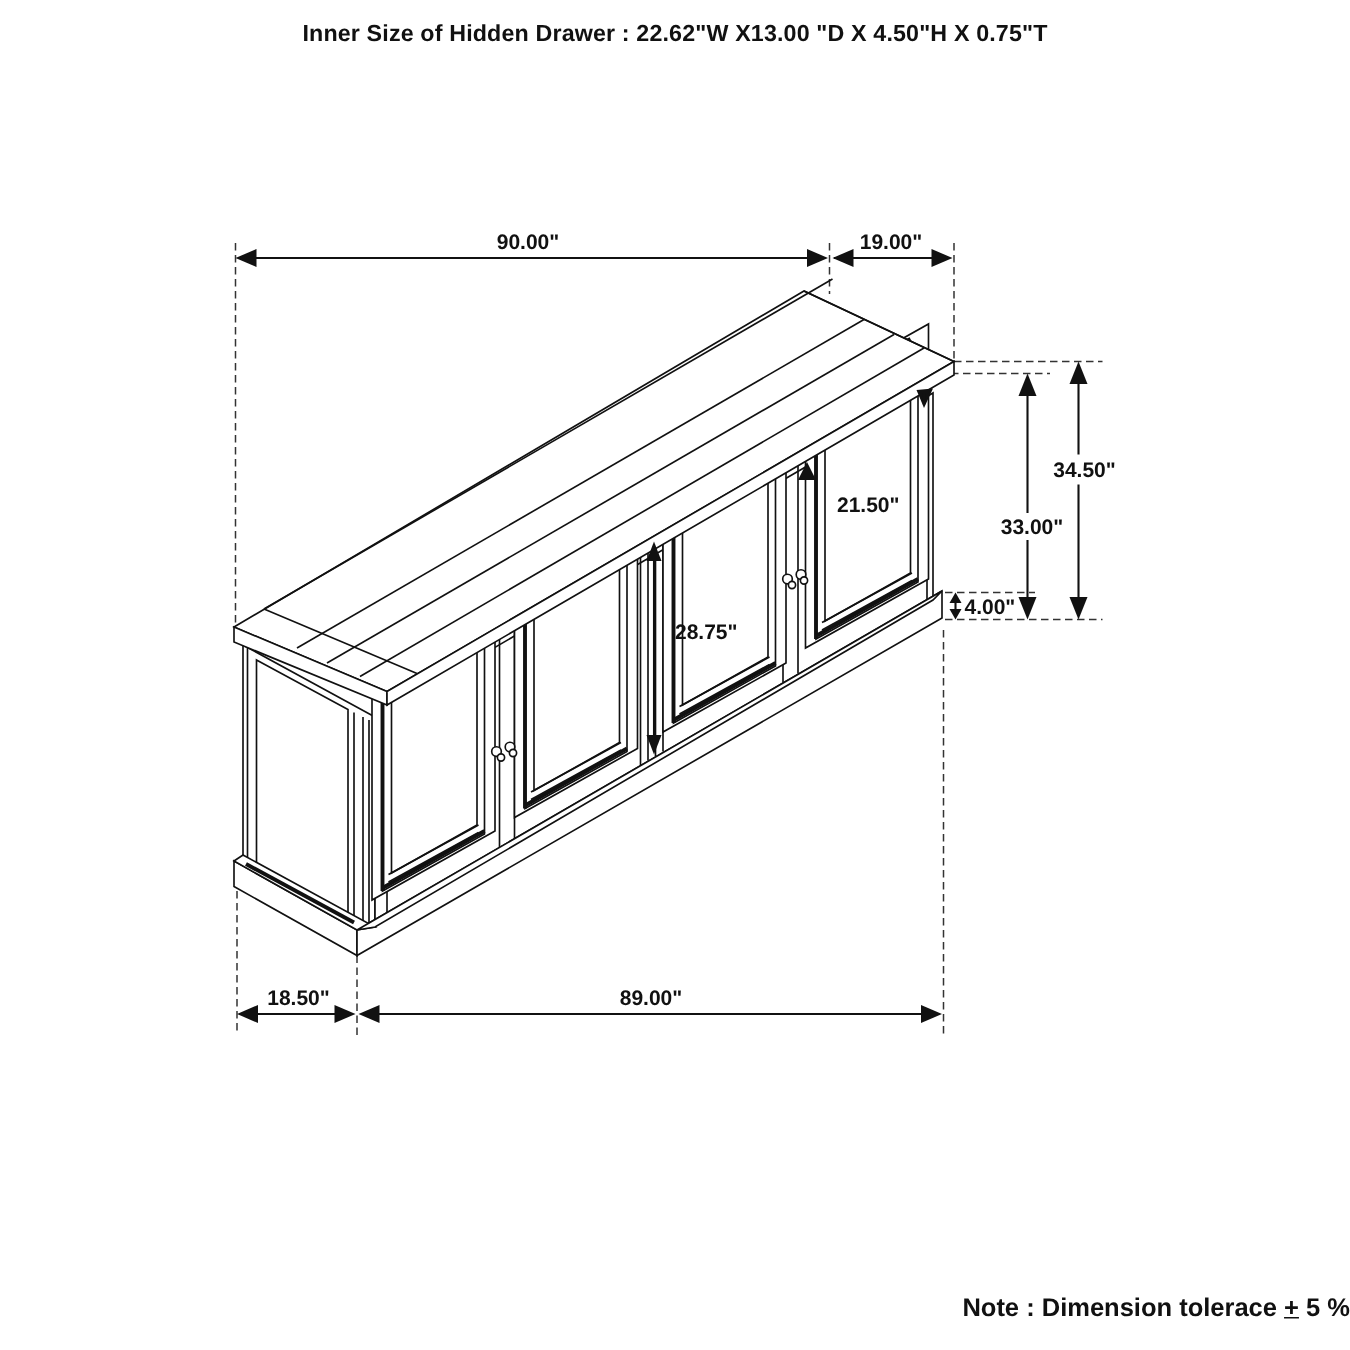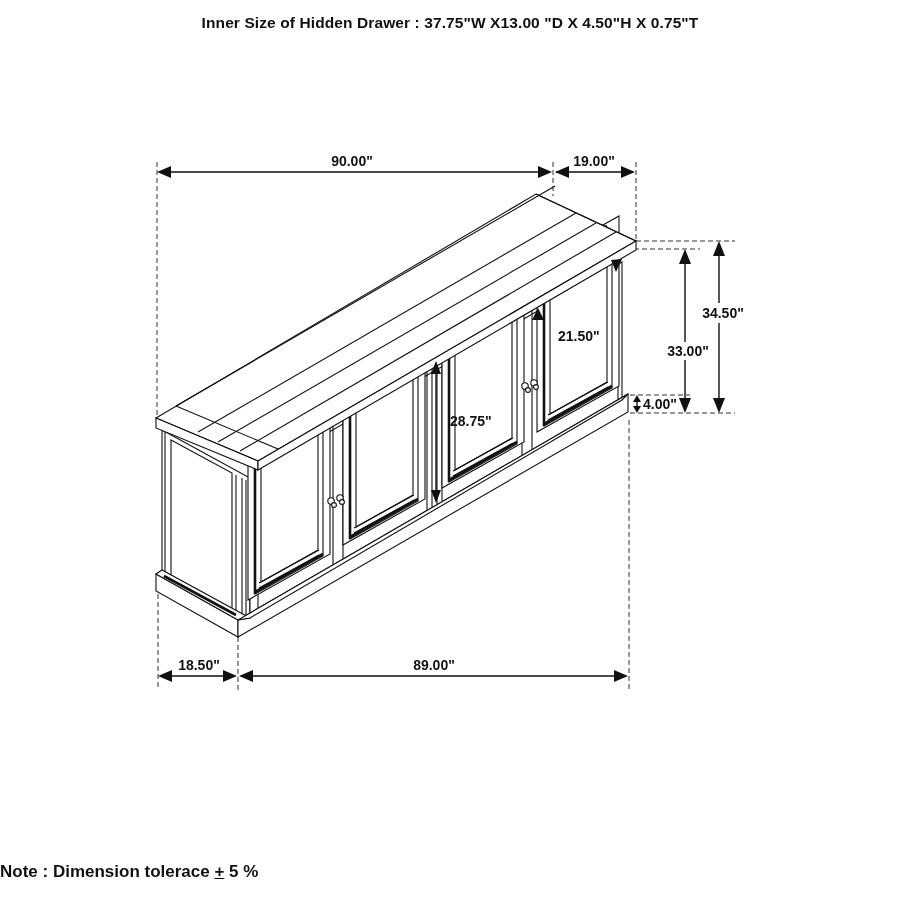--- a/index.html
+++ b/index.html
@@ -1,35 +1,35 @@
 <!DOCTYPE html>
 <html><head>
 <meta charset="utf-8">
 <style>
   html, body { margin:0; padding:0; background:#ffffff; }
   body { width:900px; height:900px; position:relative; overflow:hidden;
          font-family:"Liberation Sans", "DejaVu Sans", sans-serif; color:#111; }
   .title { position:absolute; top:14px; left:0; width:900px; text-align:center;
            font-weight:bold; font-size:15.5px; letter-spacing:0.1px; }
-  .note { position:absolute; top:862px; left:0; width:900px; text-align:left;
+  .note { position:absolute; top:862px; left:0; width:900px; text-align:right;
           font-weight:bold; font-size:17px; }
   .note .pm { text-decoration:underline; }
   svg { position:absolute; left:0; top:0; }
   .dimtxt { font-family:"Liberation Sans", "DejaVu Sans", sans-serif; font-weight:bold; font-size:14px; fill:#111; }
   .ln { stroke:#111; stroke-width:1.1; fill:none; }
   .lnw { stroke:#111; stroke-width:1.1; fill:#fff; }
   .thk { stroke:#111; stroke-width:2.6; fill:none; }
   .dash { stroke:#333; stroke-width:1; stroke-dasharray:5 3; fill:none; }
   .dimln { stroke:#111; stroke-width:1.4; fill:none; }
   .arr { fill:#111; }
 </style>
 </head>
 <body>
 
-<div class="title">Inner Size of Hidden Drawer : 37.75"W X13.00 "D X 4.50"H X 0.75"T</div>
+<div class="title">Inner Size of Hidden Drawer : 22.62"W X13.00 "D X 4.50"H X 0.75"T</div>
 
 <svg width="900" height="900" viewBox="0 0 900 900">
   <defs>
 
     <g id="door">
 
       <polygon class="lnw" points="0,0 0,-170 82,-216 82,-46"></polygon>
 
       <polygon class="lnw" points="7,-6 7,-150 75,-188 75,-44"></polygon>
       <polyline class="thk" points="7,-6 7,-150"></polyline>

